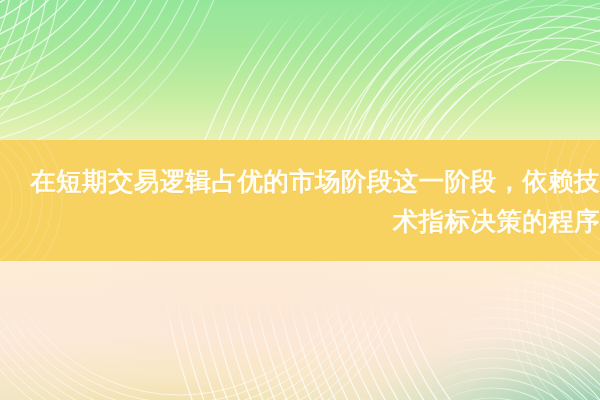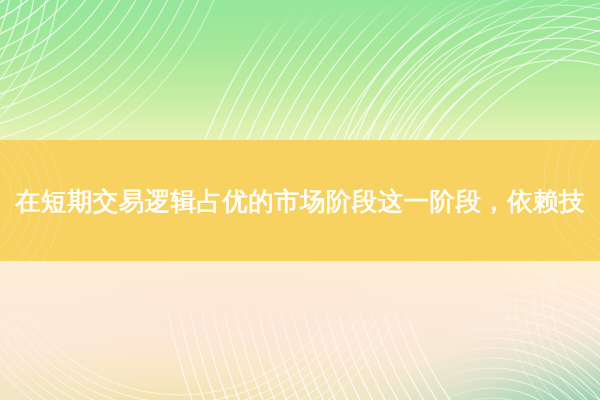--- a/index.html
+++ b/index.html
@@ -82,21 +82,21 @@
   }
   .band-tex {
     position: absolute;
     inset: 0;
     overflow: hidden;
     pointer-events: none;
   }
   .band-line {
     display: block;
     width: 100%;
-    text-align: center;
+    text-align: right;
     color: #fffdf4;
     font-size: 25.5px;
     font-weight: 700;
     line-height: 40px;
     letter-spacing: 0.4px;
     white-space: nowrap;
     position: relative;
     z-index: 2;
     text-shadow: 0 1px 0 rgba(240,190,70,0.35);
   }
@@ -296,15 +296,16 @@
           <circle cx="-40" cy="60" r="92"></circle>
           <circle cx="-40" cy="60" r="102"></circle>
           <circle cx="640" cy="40" r="60"></circle>
           <circle cx="640" cy="40" r="72"></circle>
           <circle cx="640" cy="40" r="84"></circle>
           <circle cx="640" cy="40" r="96"></circle>
         </g>
       </svg>
     </div>
     <span class="band-line">在短期交易逻辑占优的市场阶段这一阶段，依赖技</span>
+    <span class="band-line">术指标决策的程序</span>
   </div>
 
 </div>
 
 </body></html>

